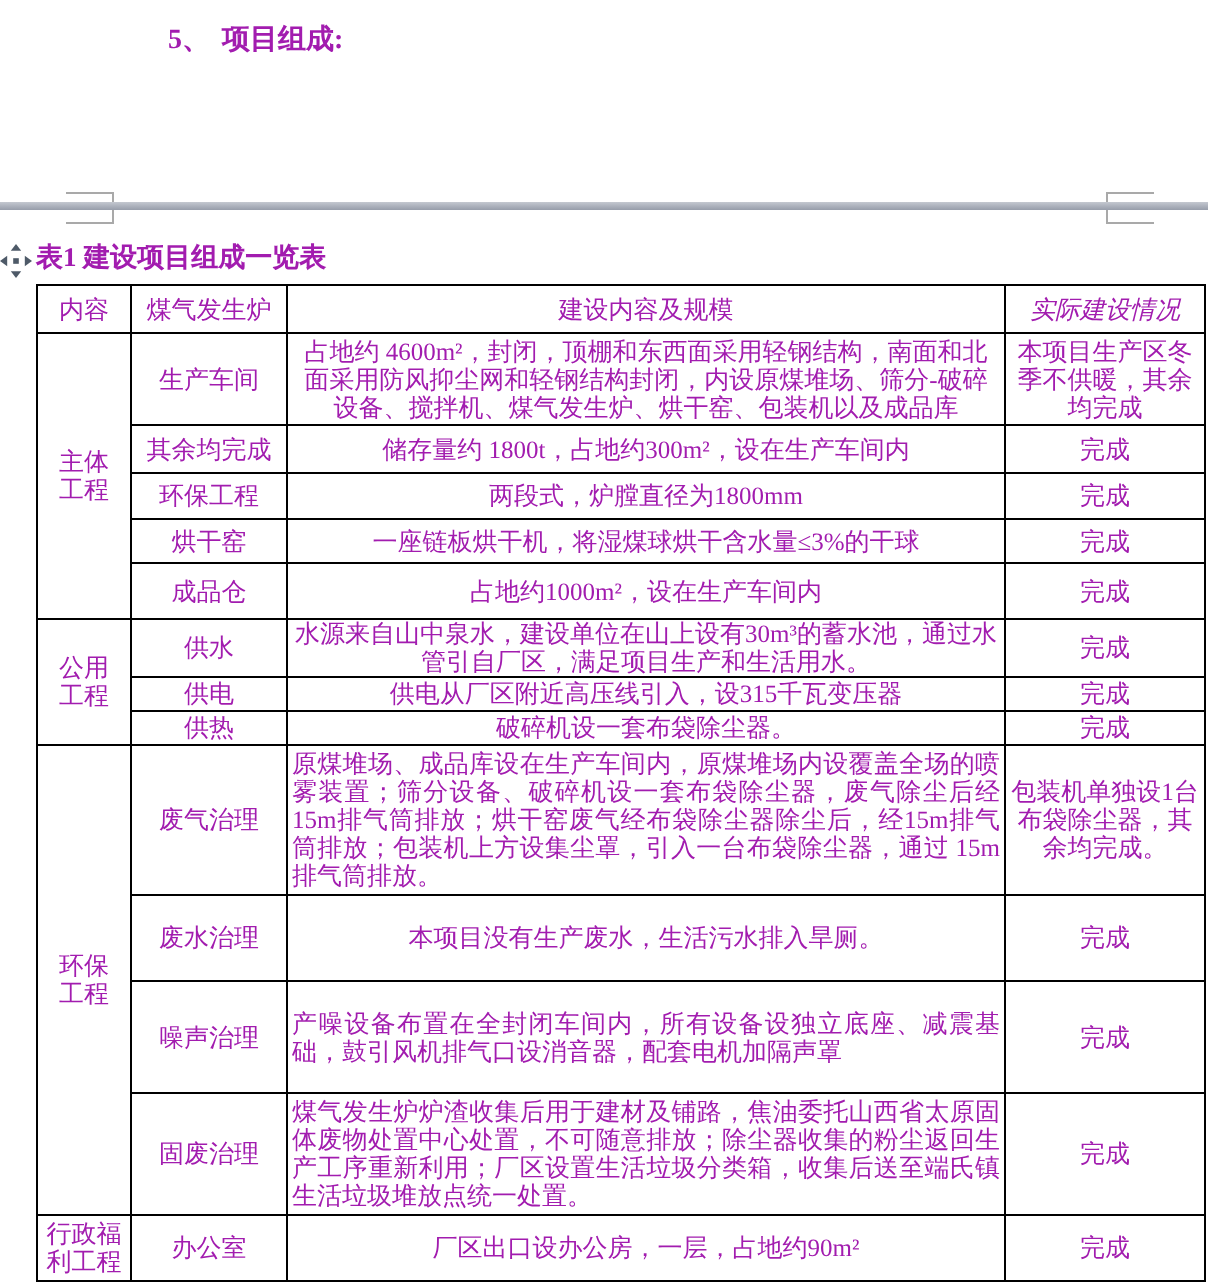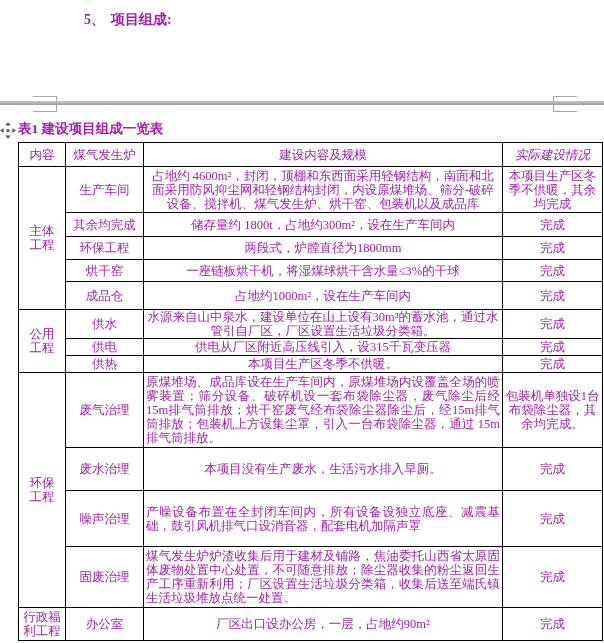--- a/index.html
+++ b/index.html
@@ -95,31 +95,31 @@
     <tr style="height:28px">
       <td>成品仓</td>
       <td class="desc">占地约1000m²，设在生产车间内</td>
       <td>完成</td>
     </tr>
 
     <tr style="height:27px">
       <td class="cat" rowspan="3">公用
 工程</td>
       <td>供水</td>
-      <td class="desc">水源来自山中泉水，建设单位在山上设有30m³的蓄水池，通过水管引自厂区，厂区设置生活垃圾分类箱。</td>
+      <td class="desc">水源来自山中泉水，建设单位在山上设有30m³的蓄水池，通过水管引自厂区，满足项目生产和生活用水。</td>
       <td>完成</td>
     </tr>
     <tr style="height:17px">
       <td>供电</td>
       <td class="desc">供电从厂区附近高压线引入，设315千瓦变压器</td>
       <td>完成</td>
     </tr>
     <tr style="height:17px">
       <td>供热</td>
-      <td class="desc">本项目生产区冬季不供暖。</td>
+      <td class="desc">破碎机设一套布袋除尘器。</td>
       <td>完成</td>
     </tr>
 
     <tr style="height:75px">
       <td class="cat" rowspan="4">环保
 工程</td>
       <td>废气治理</td>
       <td class="desc just">原煤堆场、成品库设在生产车间内，原煤堆场内设覆盖全场的喷雾装置；筛分设备、破碎机设一套布袋除尘器，废气除尘后经15m排气筒排放；烘干窑废气经布袋除尘器除尘后，经15m排气筒排放；包装机上方设集尘罩，引入一台布袋除尘器，通过 15m排气筒排放。</td>
       <td>包装机单独设1台布袋除尘器，其余均完成。</td>
     </tr>

